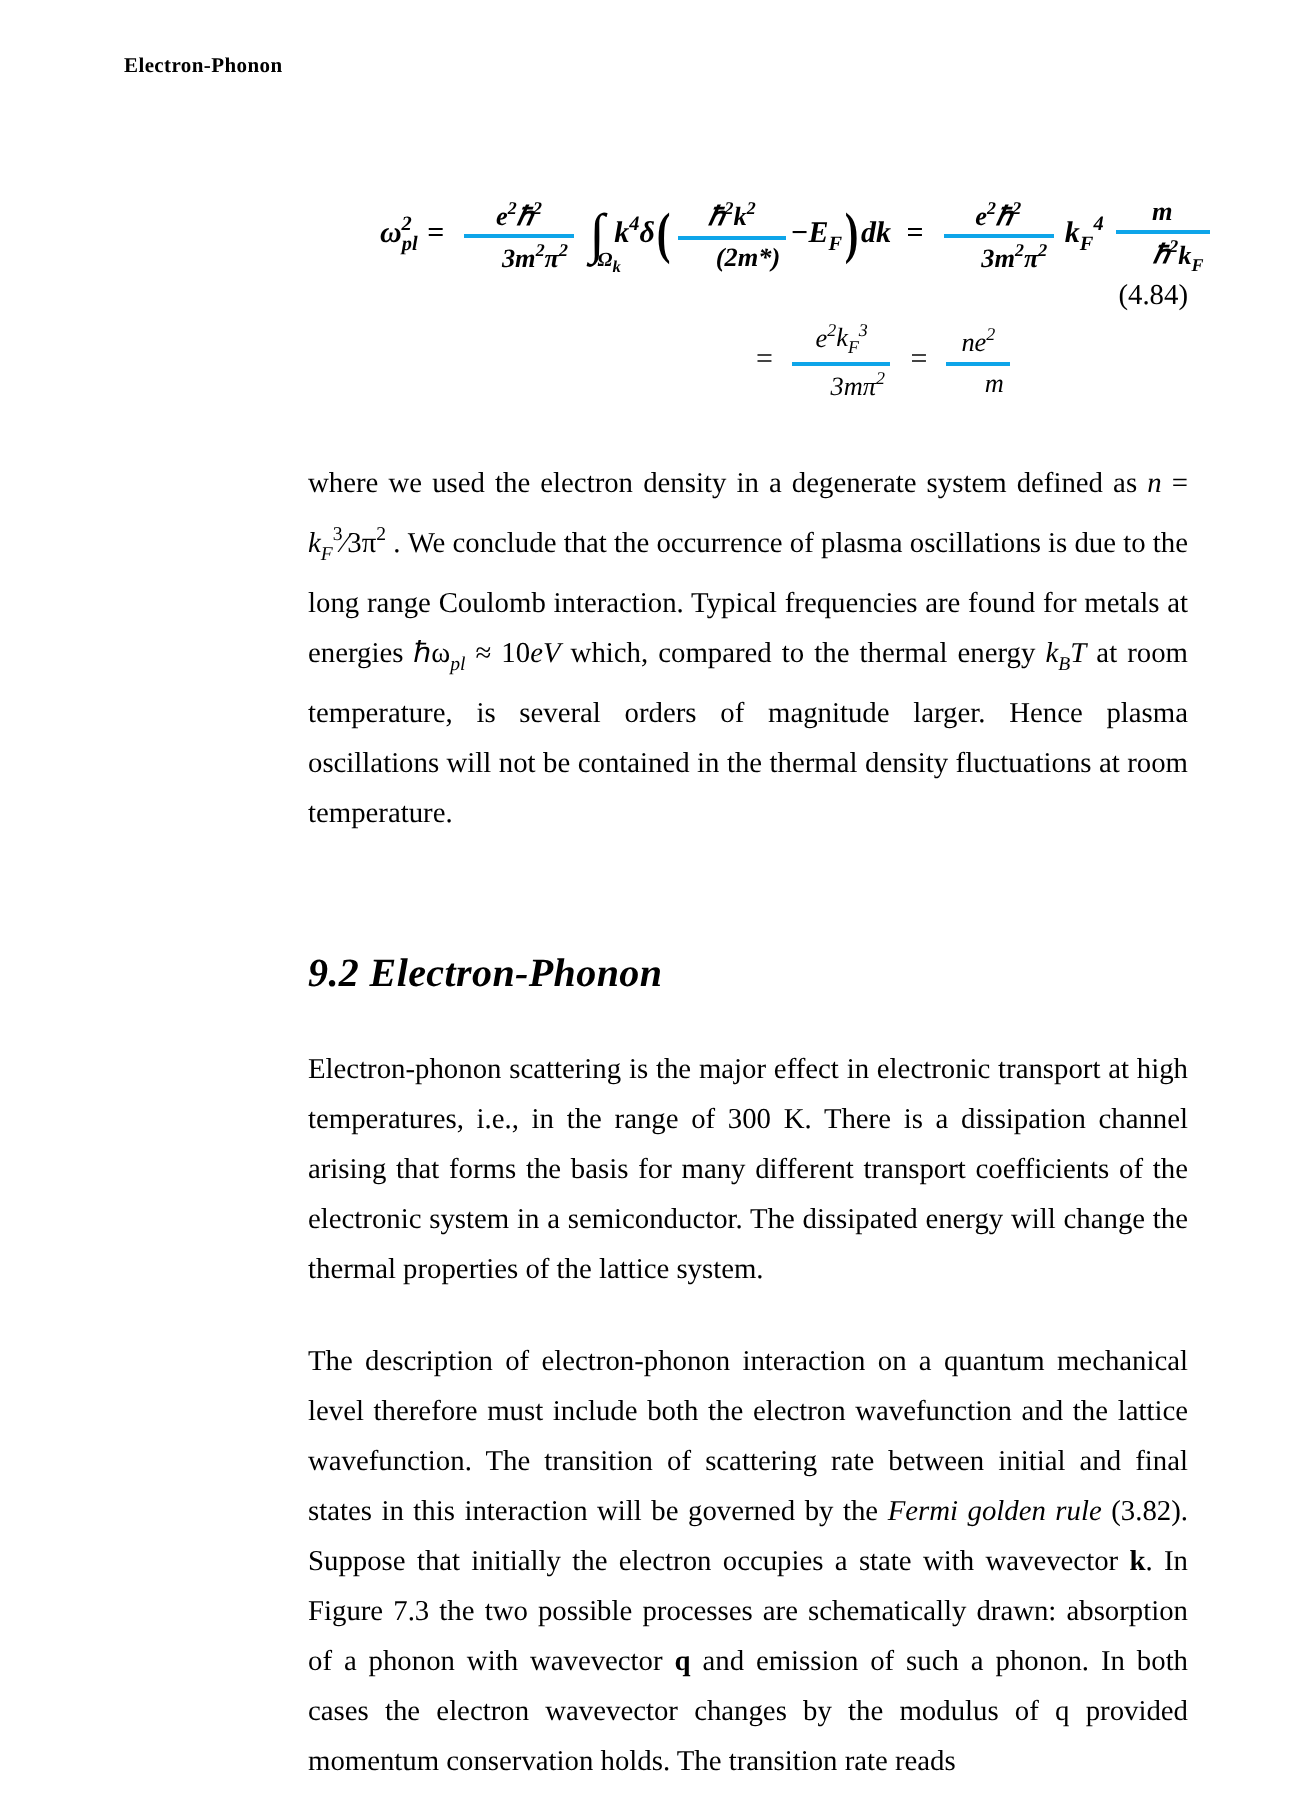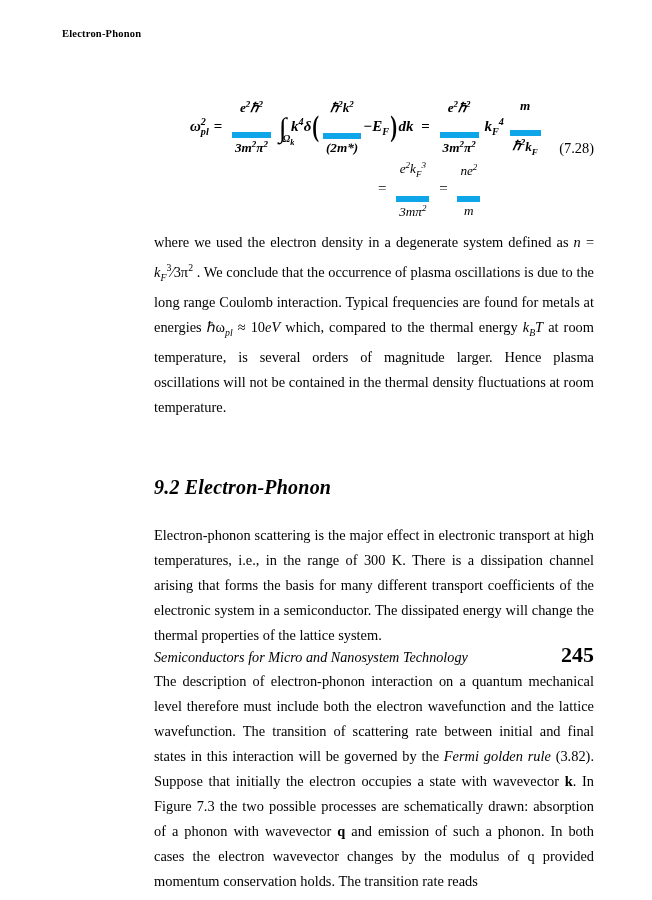--- a/index.html
+++ b/index.html
@@ -92,26 +92,27 @@
   .frac {
     display: inline-block;
     vertical-align: middle;
     text-align: center;
     font-size: 0.88em;
     line-height: 1.15;
     margin: 0 2px;
   }
   .frac .num {
     display: block;
-    border-bottom: 6px solid #0ea5e9;
-    padding: 0 3px 17px 3px;
+    border-bottom: 2px solid #0ea5e9;
+    padding: 0 3px 2px 3px;
   }
   .frac .den {
     display: block;
     padding: 1px 3px 0 3px;
+    margin-left: 16px;
   }
   .bigint {
     display: inline-block;
     font-size: 1.85em;
     line-height: 0.7;
     vertical-align: middle;
     font-style: normal;
     position: relative;
     margin: 0 1px 0 2px;
   }
@@ -179,21 +180,21 @@
         <span class="frac"><span class="num"><span class="mathi">e</span><sup class="sm">2</sup>ℏ<sup class="sm">2</sup></span><span class="den">3<span class="mathi">m</span><sup class="sm">2</sup>π<sup class="sm">2</sup></span></span>
         <span class="mathi">k<sub class="sm">F</sub></span><sup class="sm">4</sup>
         <span class="frac"><span class="num"><span class="mathi">m</span></span><span class="den">ℏ<sup class="sm">2</sup><span class="mathi">k<sub class="sm">F</sub></span></span></span>
       </div>
       <div class="eq-line eq-line-2">
         <span class="opeq">=</span>
         <span class="frac"><span class="num"><span class="mathi">e</span><sup class="sm">2</sup><span class="mathi">k<sub class="sm">F</sub></span><sup class="sm">3</sup></span><span class="den">3<span class="mathi">m</span>π<sup class="sm">2</sup></span></span>
         <span class="opeq">=</span>
         <span class="frac"><span class="num"><span class="mathi">ne</span><sup class="sm">2</sup></span><span class="den"><span class="mathi">m</span></span></span>
       </div>
-      <div class="eq-number">(7.28)</div>
+      <div class="eq-number">(4.84)</div>
     </div>
 
     <p class="body-text" style="margin-top:10px">
       where we used the electron density in a degenerate system defined as
       <span class="mathr"><span class="mathi">n</span> = <span class="mathi">k<sub class="sm">F</sub></span><sup class="sm">3</sup>⁄3π<sup class="sm">2</sup></span> . We conclude that the occurrence of plasma oscillations is
       due to the long range Coulomb interaction. Typical frequencies are found
       for metals at energies <span class="mathr">ℏω<sub class="sm"><span class="mathi">pl</span></sub> ≈ 10<span class="mathi">eV</span></span> which, compared to the thermal
       energy <span class="mathr"><span class="mathi">k<sub class="sm">B</sub>T</span></span> at room temperature, is several orders of magnitude larger.
       Hence plasma oscillations will not be contained in the thermal density
       fluctuations at room temperature.
@@ -202,18 +203,14 @@
     <h2 class="section-heading">9.2  Electron-Phonon</h2>
 
     <p class="body-text">Electron-phonon scattering is the major effect in electronic transport at high temperatures, i.e., in the range of 300 K. There is a dissipation channel arising that forms the basis for many different transport coefficients of the electronic system in a semiconductor. The dissipated energy will change the thermal properties of the lattice system.</p>
 
     <p class="body-text spaced">
       <span>The description of electron-phonon interaction on a quantum mechanical level therefore must include both the electron wavefunction and the lattice wavefunction. The transition of scattering rate between initial and final states in this interaction will be governed by the </span><i>Fermi golden rule</i><span> (3.82). Suppose that initially the electron occupies a state with wavevector </span><b>k</b><span>. In Figure 7.3 the two possible processes are schematically drawn: absorption of a phonon with wavevector </span><b>q</b><span> and emission of such a phonon. In both cases the electron wavevector changes by the modulus of q provided momentum conservation holds. The transition rate reads</span>
     </p>
 
   </div>
 
-  <div class="footer">
-    <div class="footer-title">Semiconductors for Micro and Nanosystem Technology</div>
-    <div class="footer-page">245</div>
-  </div>
 
 </div>
 
 </body></html>

